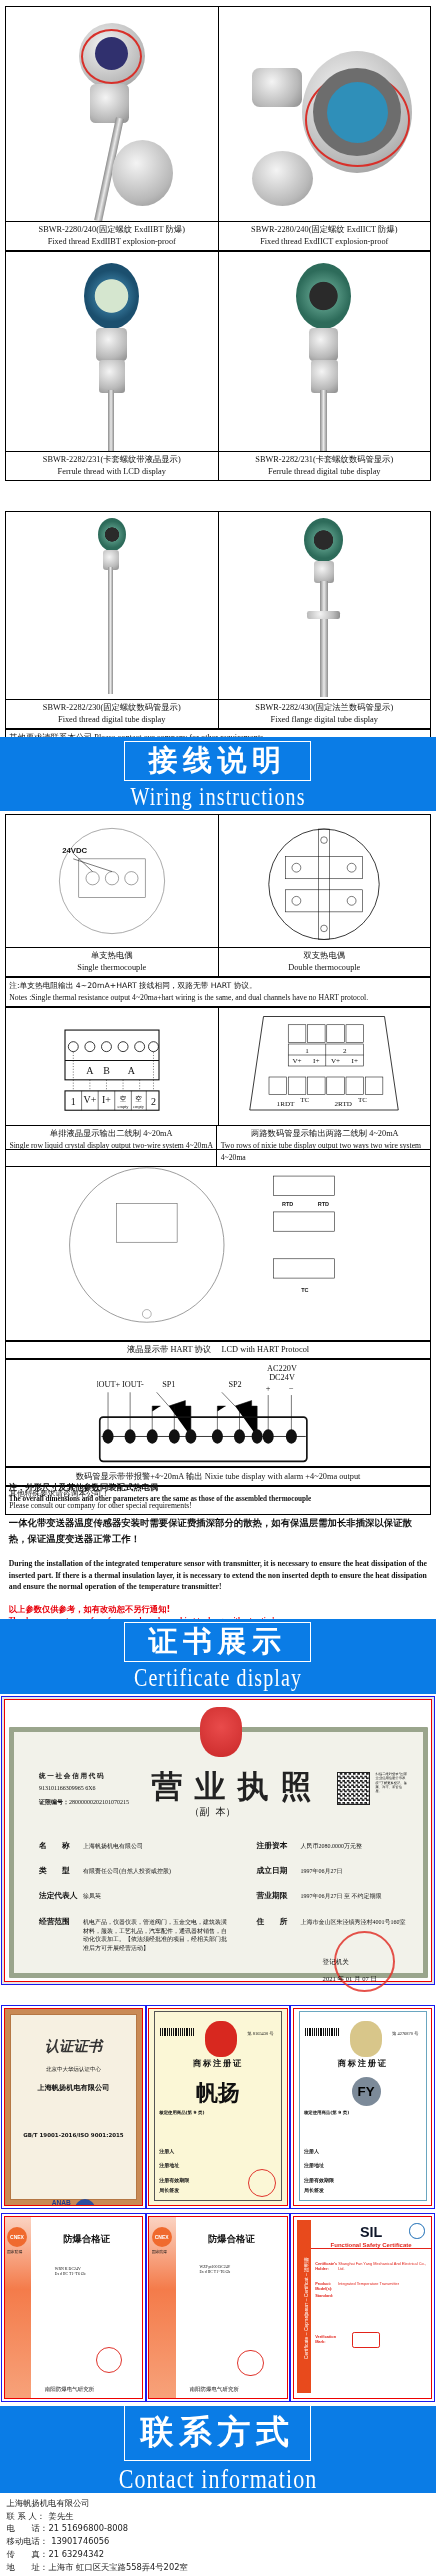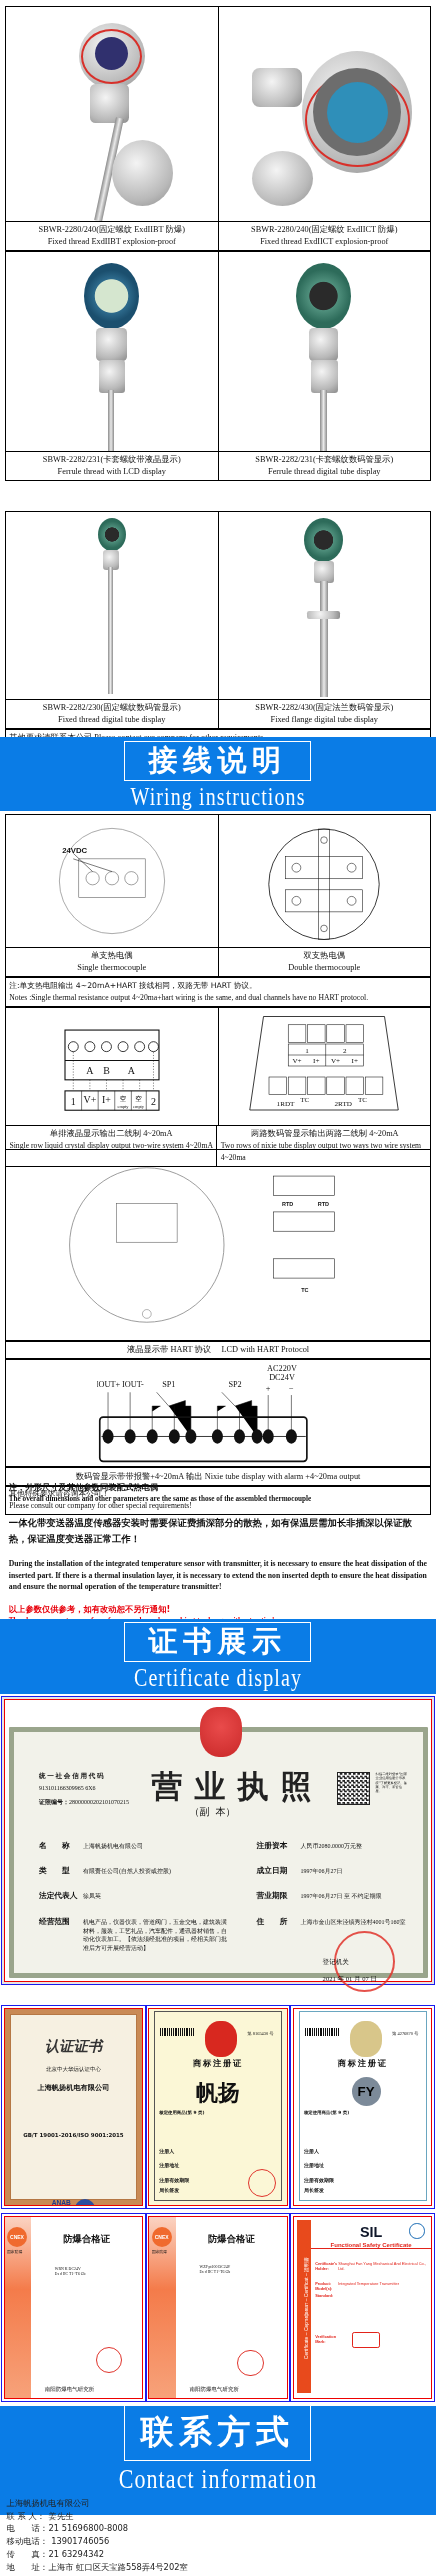--- a/index.html
+++ b/index.html
@@ -556,21 +556,21 @@
         <div style="position:absolute;left:44px;top:44px;width:88px;color:#e2231a;font-family:'Liberation Sans',sans-serif;font-size:3.9px;">Shanghai Fan Yang Mechanical And Electrical Co., Ltd.</div>
         <div style="position:absolute;left:21px;top:64px;width:20px;color:#e2231a;font-family:'Liberation Sans',sans-serif;font-weight:bold;font-size:3.9px;">Product: Model(s):</div>
         <div style="position:absolute;left:44px;top:64px;width:88px;color:#e2231a;font-family:'Liberation Sans',sans-serif;font-size:3.9px;">Integrated Temperature Transmitter</div>
         <div style="position:absolute;left:21px;top:76px;color:#e2231a;font-family:'Liberation Sans',sans-serif;font-weight:bold;font-size:3.9px;">Standard:</div>
         <div style="position:absolute;left:21px;top:117px;width:20px;color:#e2231a;font-family:'Liberation Sans',sans-serif;font-weight:bold;font-size:3.9px;">Verification Mark:</div>
         <div style="position:absolute;left:58px;top:115px;width:28px;height:16.6px;border:1.1px solid #e2231a;border-radius:2.2px;"></div>
       </div>
     </div>
   </div>
 
-  <div class="banner" style="top:2406px;height:109px;">
+  <div class="banner" style="top:2406px;height:87px;">
     <div class="cnbox" style="top:-1.1px;height:56px;font-size:33px;letter-spacing:5.5px;">联系方式</div>
     <div class="en" style="top:57px;font-size:22px;">Contact information</div>
   </div>
 
   <div class="contact">
     <div>上海帆扬机电有限公司</div>
     <div><span class="lbl">联 系 人：</span><span>姜先生</span></div>
     <div><span class="lbl">电　　话：</span><span>21 51696800-8008</span></div>
     <div><span class="lbl">移动电话：</span><span> 13901746056</span></div>
     <div><span class="lbl">传　　真：</span><span>21 63294342</span></div>

